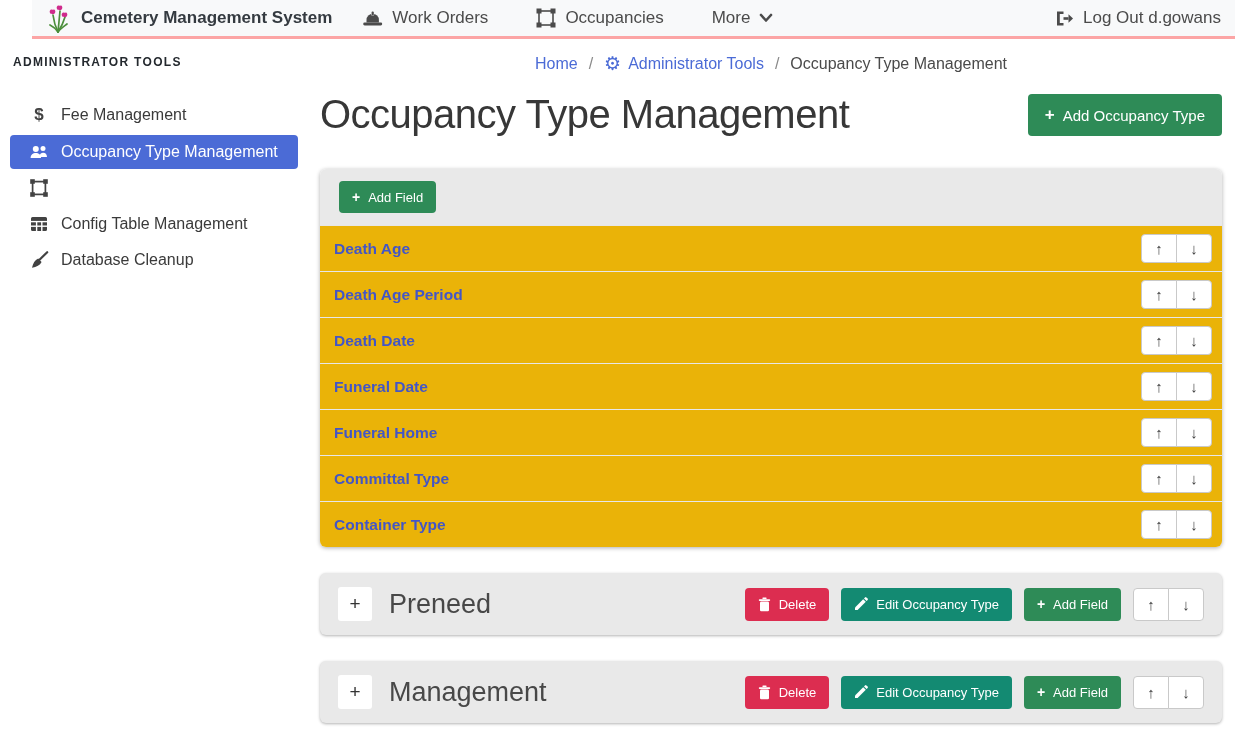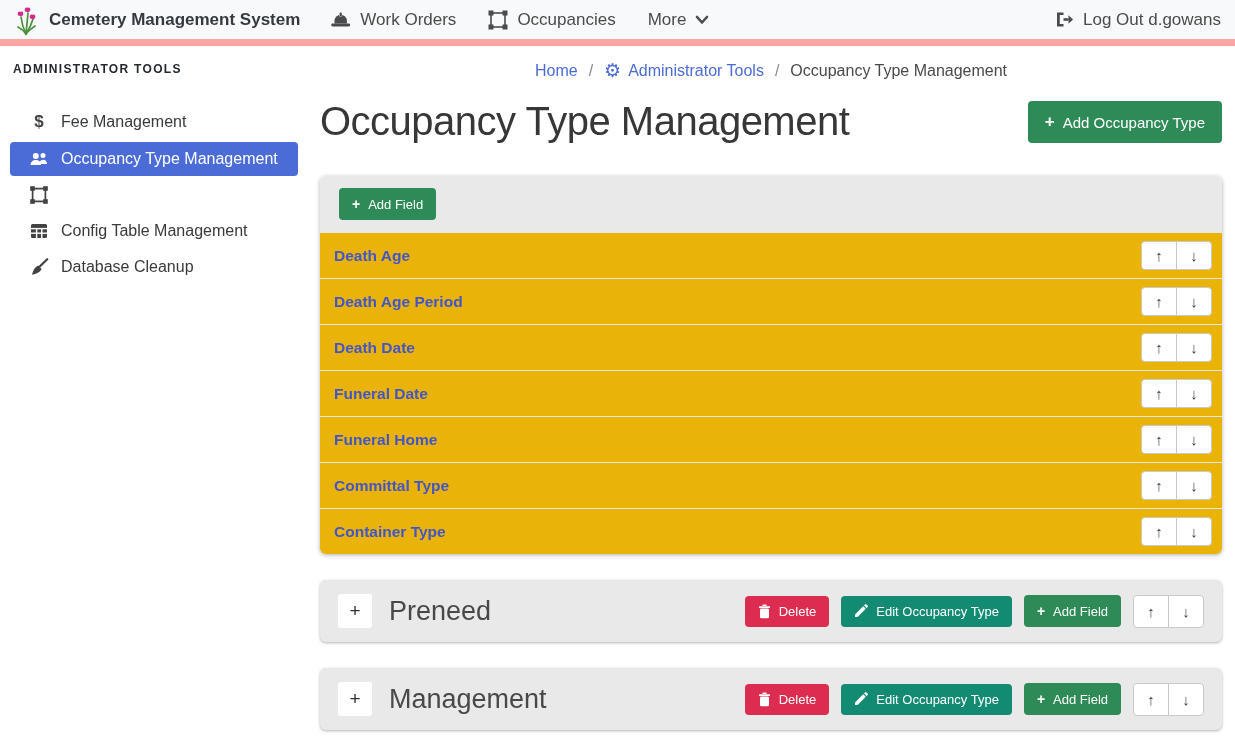--- a/index.html
+++ b/index.html
@@ -1,25 +1,25 @@
 <!DOCTYPE html>
 <html><head>
 <meta charset="utf-8">
 <style>
   * { box-sizing: border-box; margin: 0; padding: 0; }
   html, body { width: 1235px; height: 738px; overflow: hidden; background: #fff;
     font-family: "Liberation Sans", "DejaVu Sans", sans-serif; color: #3a3a3a; }
   button { font-family: inherit; }
 
   
-  .navbar { height: 46px; display: flex; align-items: center; background: #f8f9fa;
-    padding: 0 14px; border-bottom: 7px solid #fca5a5; }
+  .navbar { height: 39px; display: flex; align-items: center; background: #f8f9fa;
+    padding: 0 14px; border-bottom: 3px solid #fca5a5; margin-left: 32px; }
   .brand { display: flex; align-items: center; gap: 9px; margin-right: 30px; cursor: pointer; }
   .brand-text { font-size: 17px; font-weight: bold; color: #343a40; }
-  .nav-links { display: flex; align-items: flex-end; gap: 32px; }
+  .nav-links { display: flex; align-items: flex-end; gap: 48px; }
   .nav-item { display: flex; align-items: center; gap: 9px; font-size: 17px; color: #4b4b4b; cursor: pointer; }
   .nav-item svg { display: block; }
   .flex-spacer { flex: 1; }
 
   
   .layout { display: flex; height: 683px; }
   .sidebar { width: 310px; flex: none; padding-top: 8px; }
   .side-header { padding: 8px 13px 16px; font-size: 12px; font-weight: bold;
     letter-spacing: 1.3px; color: #24292e; }
   .side-item { display: flex; align-items: center; margin: 2px 12px 2px 10px;
@@ -71,21 +71,21 @@
   .arrow-btn.up { border-radius: 4px 0 0 4px; }
   .arrow-btn.down { border-radius: 0 4px 4px 0; margin-left: -1px; }
 
   
   .section-header { margin-top: 26px; background: #e9e9e9; border-radius: 6px;
     box-shadow: 0 1px 3px rgba(0,0,0,.3); padding: 14px 18px; display: flex; align-items: center; }
   .expand-btn { width: 34px; height: 34px; background: #fff; border: none; border-radius: 3px;
     font-size: 19px; color: #333; display: flex; align-items: center; justify-content: center;
     cursor: pointer; }
   .section-name { margin-left: 17px; font-size: 27px; font-weight: 500; color: #484848; }
-  .section-actions { margin-left: auto; display: flex; align-items: center; gap: 12px; }
+  .section-actions { margin-left: auto; display: flex; gap: 12px; }
   .arrow-btn.lg { height: 33px; }
   .ico-svg { display: block; }
 </style>
 </head>
 <body>
 
 <header class="navbar">
   <div class="brand">
     <span>
       <svg class="ico-svg" width="26" height="30" viewBox="0 0 26 30">

